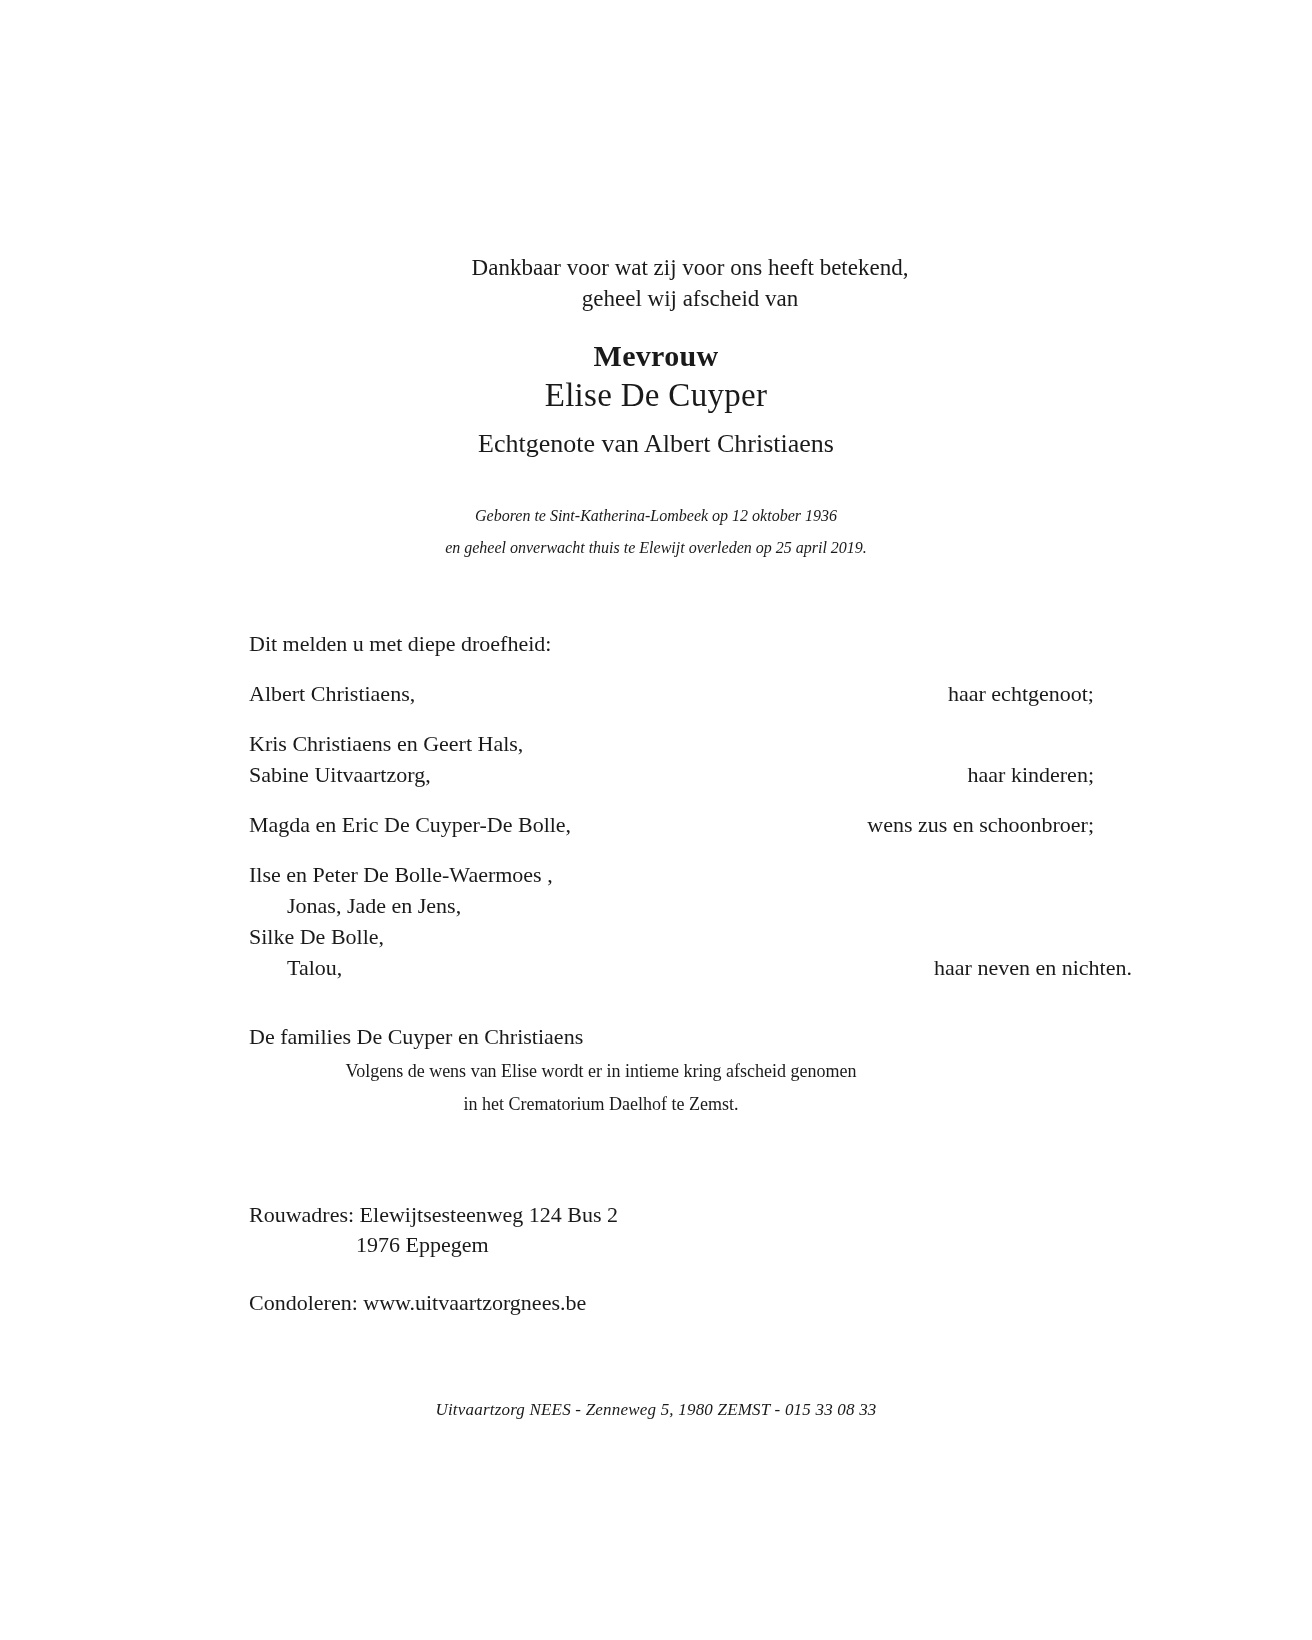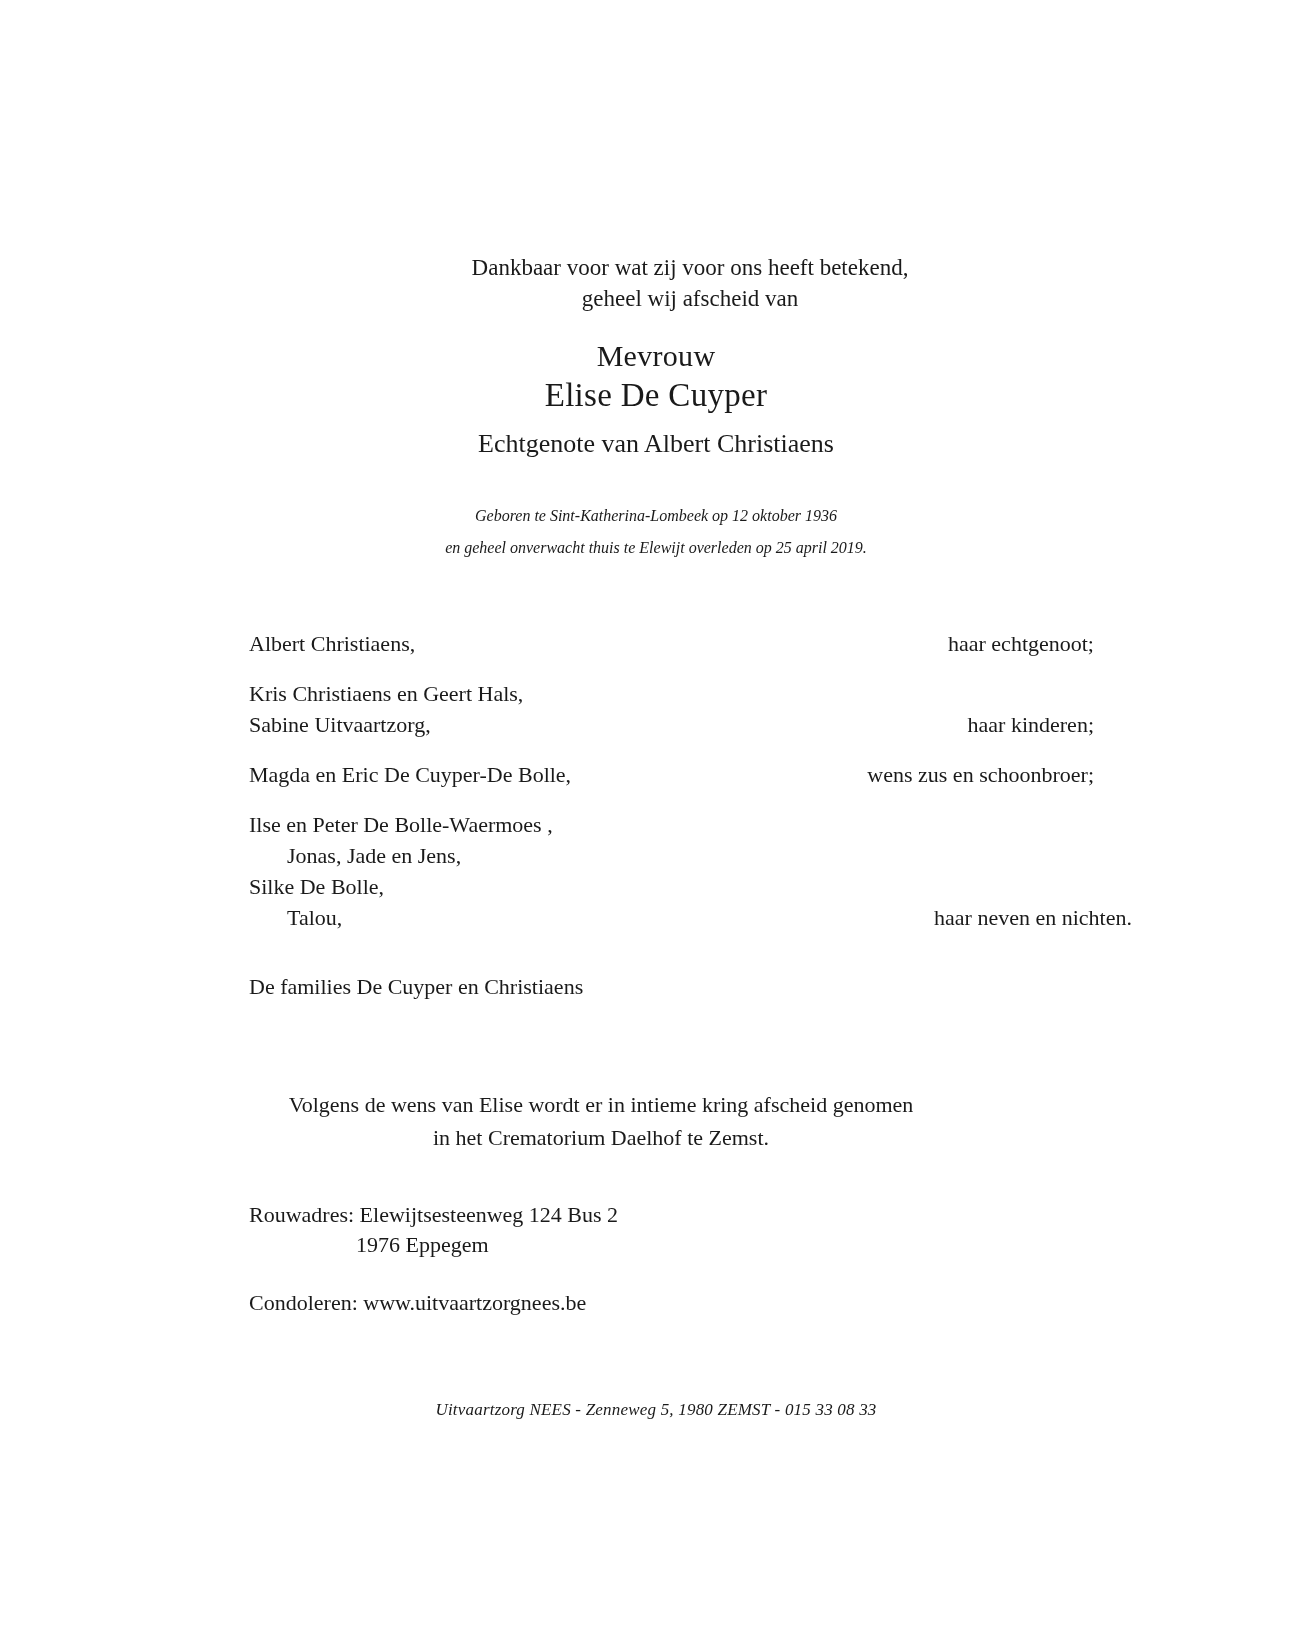--- a/index.html
+++ b/index.html
@@ -39,20 +39,21 @@
     position: absolute;
     top: 337px;
     left: 0;
     width: 1312px;
     text-align: center;
   }
   .name-block .salutation {
     font-size: 30px;
     line-height: 38px;
     letter-spacing: 0.3px;
+    font-weight: bold;
   }
   .name-block .fullname {
     font-size: 33px;
     line-height: 41px;
     letter-spacing: 0.3px;
   }
   .name-block .spouse-line {
     font-size: 26px;
     line-height: 36px;
     margin-top: 10px;
@@ -106,23 +107,22 @@
     margin-top: 38px;
   }
 
   
   .ceremony {
     position: absolute;
     top: 1055px;
     left: 0;
     width: 1202px;
     text-align: center;
-    font-size: 22px;
+    font-size: 18px;
     line-height: 33px;
-    margin-top: 33px;
   }
 
   
   .address {
     position: absolute;
     top: 1200px;
     left: 249px;
     width: 845px;
     font-size: 22px;
     line-height: 30px;
@@ -161,20 +161,21 @@
     <div class="fullname">Elise De Cuyper</div>
     <div class="spouse-line">Echtgenote van Albert Christiaens</div>
   </div>
 
   <div class="dates">
     <div>Geboren te Sint-Katherina-Lombeek op 12 oktober 1936</div>
     <div>en geheel onverwacht thuis te Elewijt overleden op 25 april 2019.</div>
   </div>
 
   <div class="announce">
+    <div class="intro">Dit melden u met diepe droefheid:</div>
 
     <div class="group">
       <div class="row">
         <span class="left">Albert Christiaens,</span>
         <span class="right">haar echtgenoot;</span>
       </div>
     </div>
 
     <div class="group">
       <div class="row">

